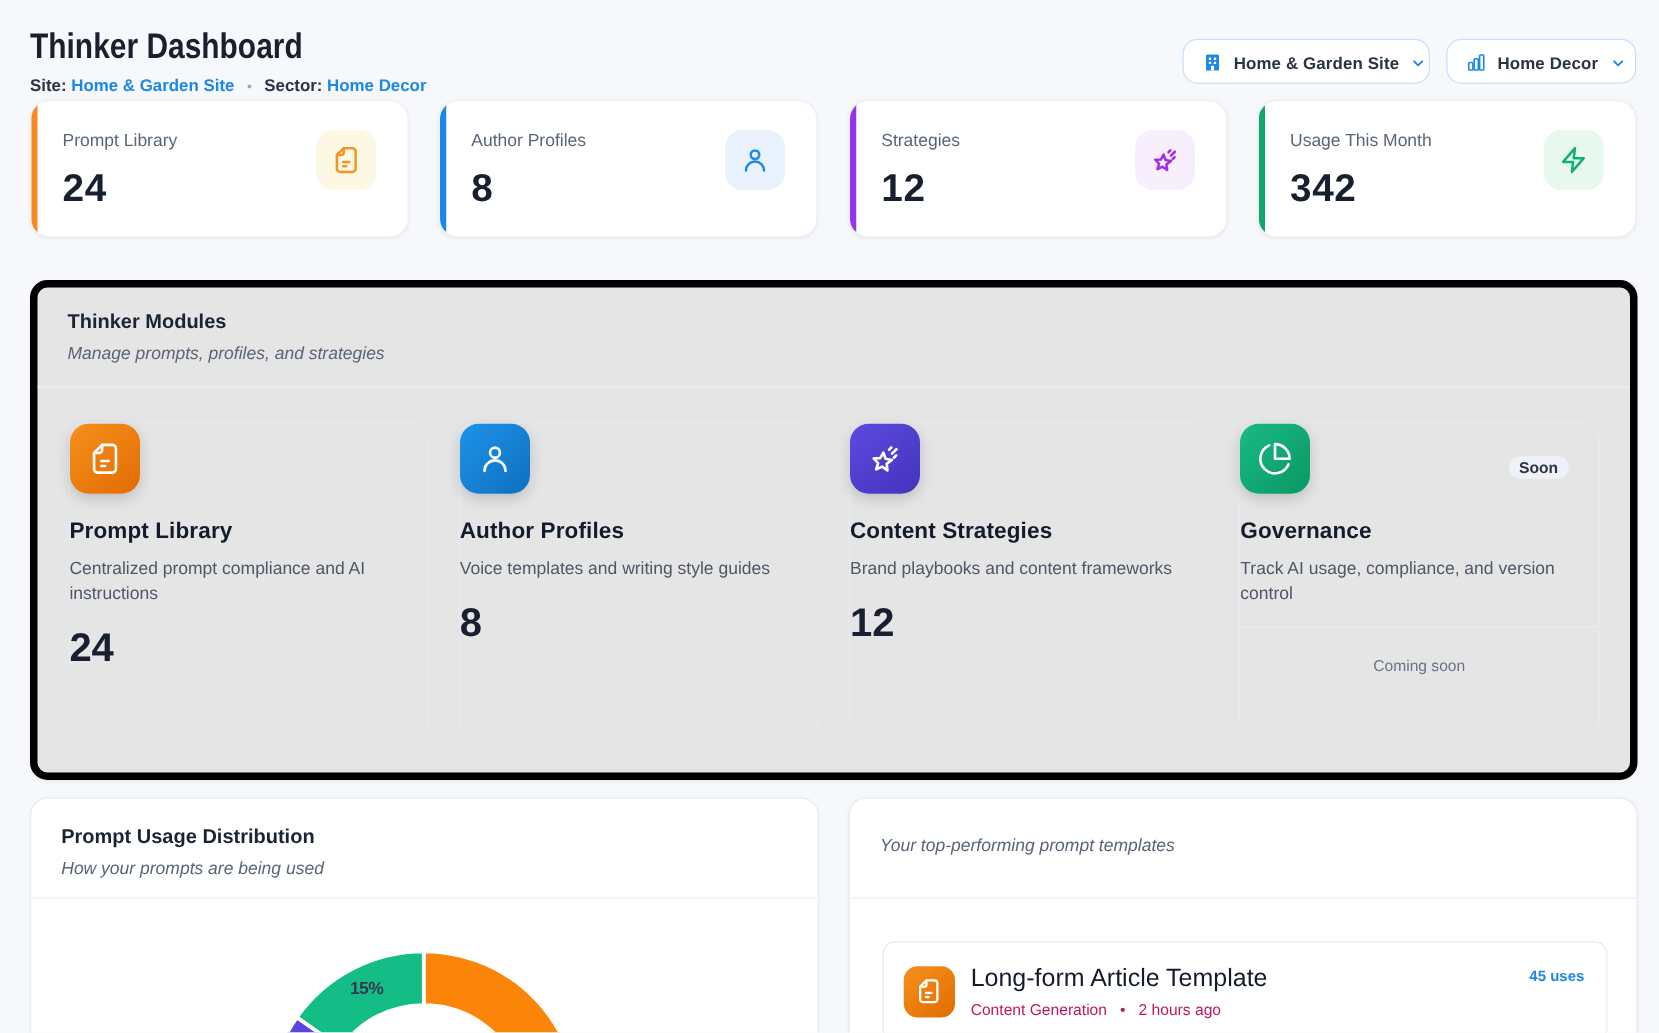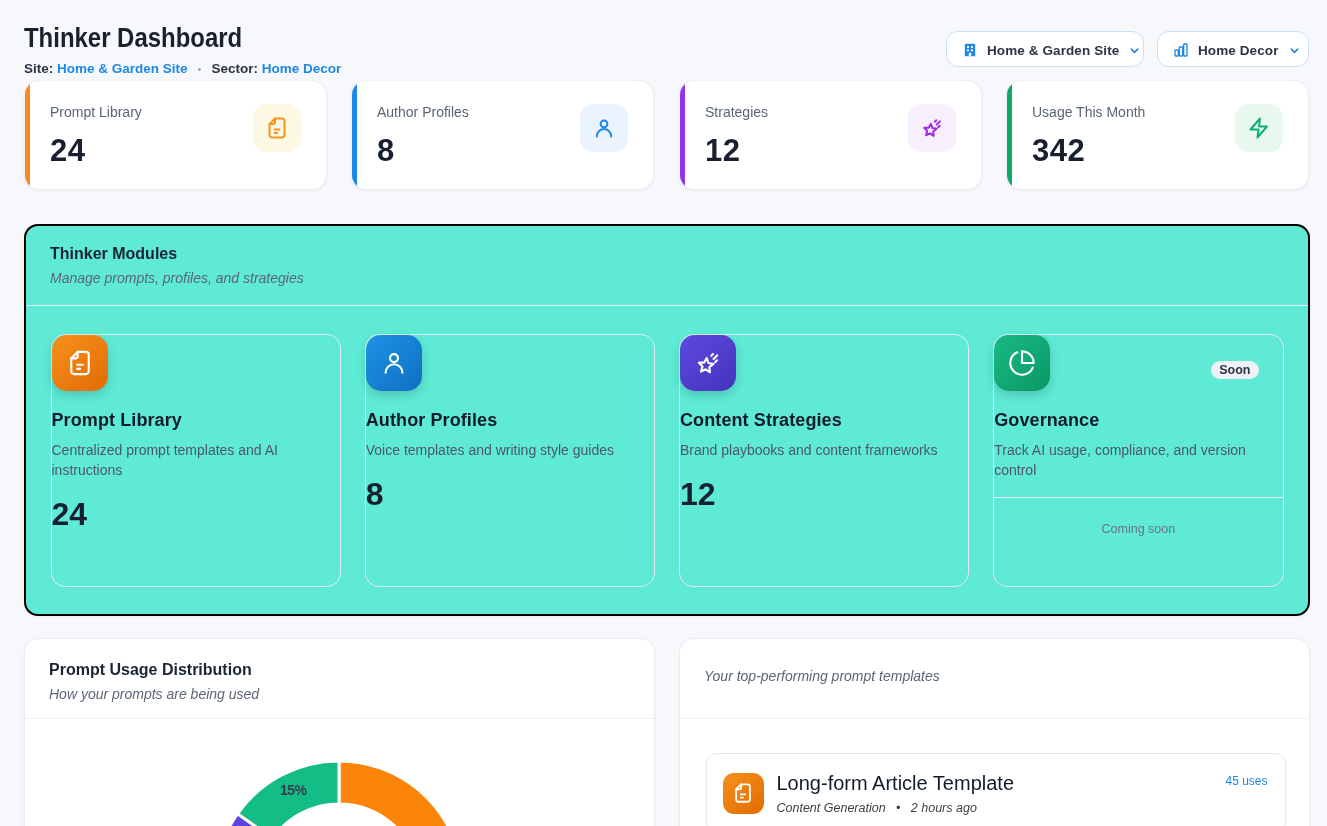--- a/index.html
+++ b/index.html
@@ -16,21 +16,21 @@
 
   .stat { top:80px; width:303px; height:110px; background:#fff; border-radius:15px;
           border:1px solid #EDF0F4; box-shadow:0 1px 3px rgba(16,24,40,.06);
           padding:23px 25px 0 25px; overflow:hidden; }
   .stat::before { content:""; position:absolute; left:0; top:0; bottom:0; width:5px; background:var(--c); }
   .stat .lbl { font-size:14px; color:#5A6575; }
   .stat .val { font-size:31px; font-weight:800; color:#18202F; margin-top:13px; letter-spacing:.5px; }
   .stat .ic { position:absolute; top:23px; right:25px; width:48px; height:48px; border-radius:14px;
               display:flex; align-items:center; justify-content:center; }
 
-  .panel { left:24px; top:224px; width:1286px; background:#5eead4; border:2px solid #000000;
+  .panel { left:24px; top:224px; width:1286px; background:#e5e5e5; border:6px solid #000000;
            border-radius:14px; box-shadow:0 1px 3px rgba(16,24,40,.05); }
   .phead { padding:19px 24px 0 24px; height:80px; border-bottom:1px solid #EDF0F4; }
   .ptitle { font-size:16px; font-weight:700; color:#1A2433; }
   .psub { font-size:14px; color:#5A6575; margin-top:7px;font-style:italic; }
 
   .mods { display:flex; gap:24px; padding:28px 24.5px 27px 24.5px; }
   .mod { width:291px; height:253px; border:1px solid #E4EAF2; border-radius:14px; position:relative; }
   .mod .sq { width:56px; height:56px; border-radius:15px; display:flex; align-items:center; justify-content:center;
              box-shadow:0 4px 10px rgba(16,24,40,.18); }
   .mod h3 { font-size:18px; font-weight:800; color:#141C2B; margin-top:19px; letter-spacing:.1px; }
@@ -43,22 +43,22 @@
 
   .bcard { top:638px; width:631px; height:300px; background:#fff; border:1px solid #E9EDF2;
            border-radius:14px; box-shadow:0 1px 3px rgba(16,24,40,.05); }
   .bhead { padding:22px 24px 0 24px; height:80px; border-bottom:1px solid #EDF0F4; }
 
   .pitem { position:absolute; left:25.5px; top:114px; width:580px; height:80px; border:1px solid #E4EAF2;
            border-radius:10px; display:flex; align-items:center; padding:0 17px 0 16px; }
   .pitem .isq { width:41px; height:41px; border-radius:11px; display:flex; align-items:center; justify-content:center; }
   .pitem .tt { margin-left:13px; }
   .pitem .tt .t1 { font-size:20px; font-weight:400; color:#141C2B; }
-  .pitem .tt .t2 { font-size:12.5px; color:#404040; margin-top:6px;font-style:italic; }
-  .pitem .uses { margin-left:auto; align-self:flex-start; margin-top:20px; font-size:12px; font-weight:400; color:#1E88E5; }
+  .pitem .tt .t2 { font-size:12.5px; color:#be185d; margin-top:6px; }
+  .pitem .uses { margin-left:auto; align-self:flex-start; margin-top:20px; font-size:12px; font-weight:700; color:#1E88E5; }
 
   .grad-o { background:linear-gradient(140deg,#F5901D,#E26C02); }
   .grad-b { background:linear-gradient(135deg,#1E93E8,#0F6FC0); }
   .grad-p { background:linear-gradient(140deg,#5C4AE0,#4433BC); }
   .grad-g { background:linear-gradient(135deg,#19BA85,#0B9763); }
 </style>
 </head>
 <body>
   <div class="abs" style="left:24px;top:21px;font-size:28.5px;font-weight:800;color:#19202E;transform:scaleX(.84);transform-origin:0 0;">Thinker Dashboard</div>
   <div class="abs sub">Site: <a>Home &amp; Garden Site</a><span class="dot">•</span>Sector: <a>Home Decor</a></div>
@@ -140,21 +140,21 @@
     <div class="mods">
       <div class="mod">
         <div class="sq grad-o">
           <svg width="28" height="28" viewBox="0 0 24 24" fill="none" stroke="#fff" stroke-width="1.8" stroke-linecap="round" stroke-linejoin="round">
             <path d="M10 2.5h7A2.5 2.5 0 0 1 19.5 5v14a2.5 2.5 0 0 1-2.5 2.5H7A2.5 2.5 0 0 1 4.5 19V8z"></path>
             <path d="M10 2.5V6a2 2 0 0 1-2 2H4.5"></path>
             <path d="M9.5 13.5h5M9.5 17h2.5"></path>
           </svg>
         </div>
         <h3>Prompt Library</h3>
-        <p>Centralized prompt templates and AI instructions</p>
+        <p>Centralized prompt compliance and AI instructions</p>
         <div class="num">24</div>
       </div>
       <div class="mod">
         <div class="sq grad-b">
           <svg width="28" height="28" viewBox="0 0 24 24" fill="none" stroke="#fff" stroke-width="1.8" stroke-linecap="round" stroke-linejoin="round">
             <circle cx="12" cy="7.8" r="3.4"></circle>
             <path d="M4.8 20.4v-.1a7.2 7.2 0 0 1 14.4 0v.1"></path>
           </svg>
         </div>
         <h3>Author Profiles</h3>

